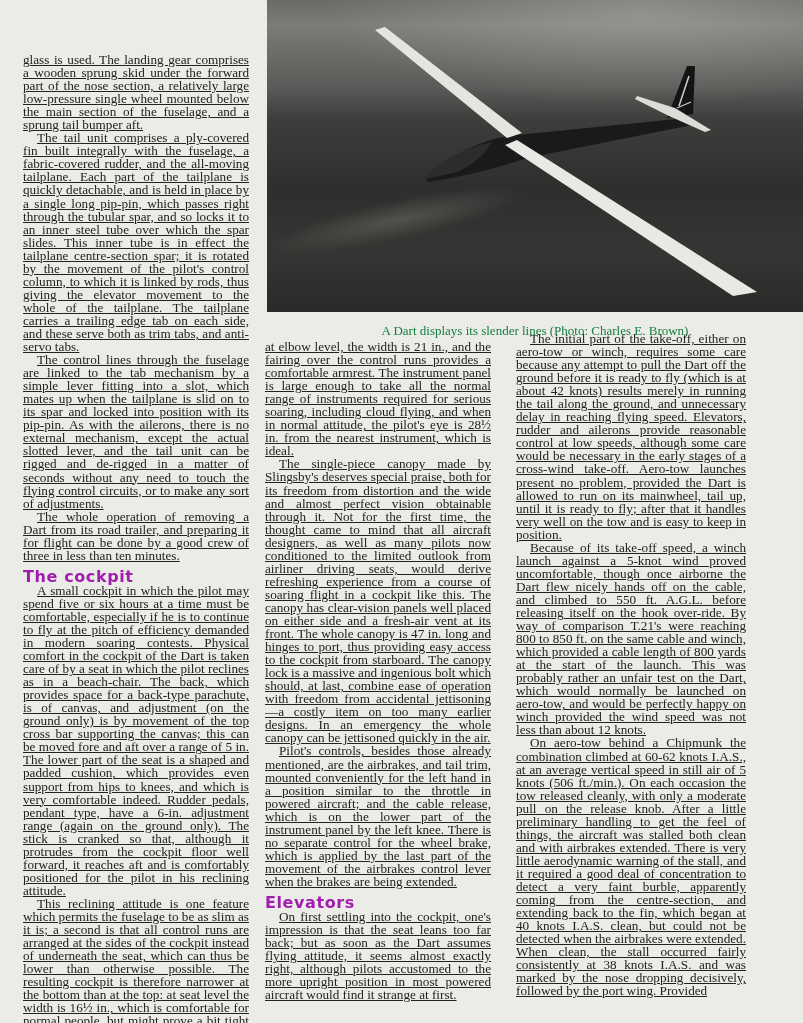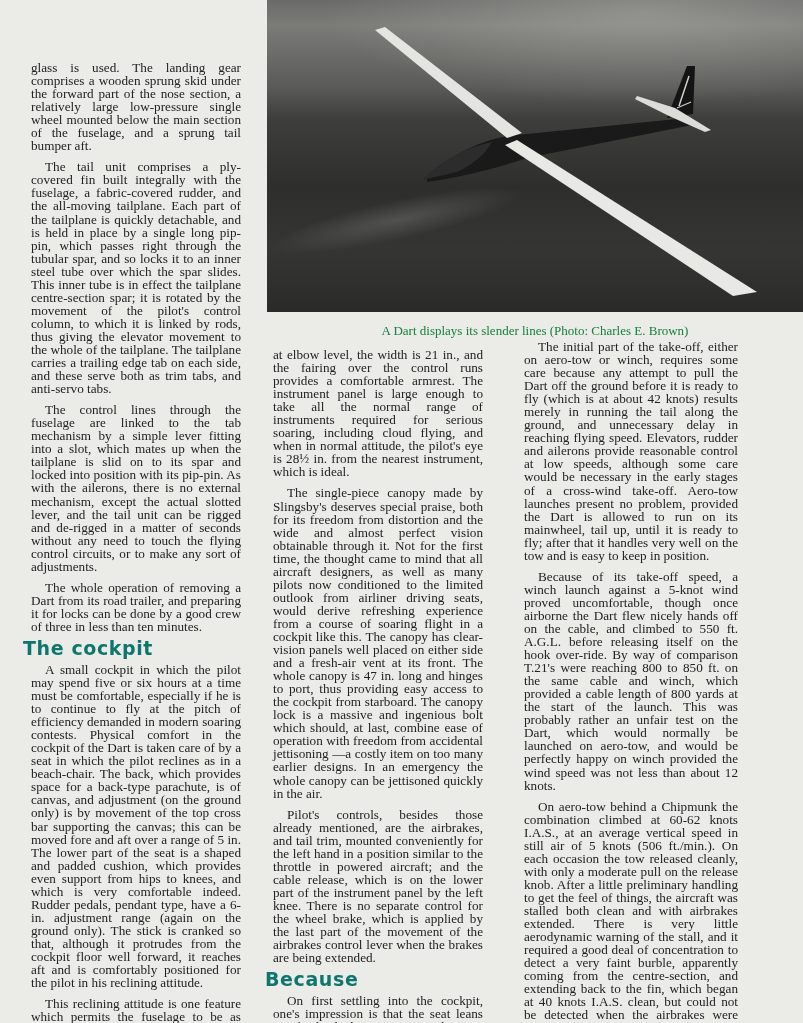--- a/index.html
+++ b/index.html
@@ -10,33 +10,33 @@
     color: #222;
     position: relative;
   }
   .col {
     position: absolute;
     font-size: 13.2px;
     line-height: 13.05px;
     text-align: justify;
     hyphens: none;
   }
-  .col p { margin: 8px; text-indent: 0; }
+  .col p { margin: 0; text-indent: 0; text-decoration: underline; }
   .col p.indent { text-indent: 14px; }
   #col1 { left: 23px; top: 53px; width: 226px; }
   #col2 { left: 265px; top: 340px; width: 226px; }
   #col3 { left: 516px; top: 332px; width: 230px; }
   h2 {
     font-family: "DejaVu Sans", "Liberation Sans", sans-serif;
     font-weight: bold;
-    font-size: 19px;
+    font-size: 16px;
     letter-spacing: 0.6px;
     margin: 8px 0 0 0;
     line-height: 14px;
-    color: #0f766e;
+    color: #a21caf;
   }
   #photo {
     position: absolute; left: 267px; top: 0; width: 536px; height: 312px;
     background: linear-gradient(180deg, #6a6a68 0%, #7b7b78 8%, #5a5a58 28%, #3e3e3c 38%, #2e2e2d 60%, #353533 80%, #2a2a29 100%);
     overflow: hidden;
   }
   #photo .haze {
     position:absolute; left:0; top:0; width:100%; height:120px;
     background: radial-gradient(ellipse at 70% 10%, rgba(200,200,195,0.35), rgba(0,0,0,0) 60%);
   }
@@ -76,31 +76,31 @@
     <path d="M238 145 L250 140 L490 292 L466 296 Z" fill="#e8e8e4"></path>
   </svg>
 </div>
 
 <div id="caption">A Dart displays its slender lines (Photo: Charles E. Brown)</div>
 
 <div id="col1" class="col">
   <p>glass is used. The landing gear comprises a wooden sprung skid under the forward part of the nose section, a relatively large low-pressure single wheel mounted below the main section of the fuselage, and a sprung tail bumper aft.</p>
   <p class="indent">The tail unit comprises a ply-covered fin built integrally with the fuselage, a fabric-covered rudder, and the all-moving tailplane. Each part of the tailplane is quickly detachable, and is held in place by a single long pip-pin, which passes right through the tubular spar, and so locks it to an inner steel tube over which the spar slides. This inner tube is in effect the tailplane centre-section spar; it is rotated by the movement of the pilot's control column, to which it is linked by rods, thus giving the elevator movement to the whole of the tailplane. The tailplane carries a trailing edge tab on each side, and these serve both as trim tabs, and anti-servo tabs.</p>
   <p class="indent">The control lines through the fuselage are linked to the tab mechanism by a simple lever fitting into a slot, which mates up when the tailplane is slid on to its spar and locked into position with its pip-pin. As with the ailerons, there is no external mechanism, except the actual slotted lever, and the tail unit can be rigged and de-rigged in a matter of seconds without any need to touch the flying control circuits, or to make any sort of adjustments.</p>
-  <p class="indent">The whole operation of removing a Dart from its road trailer, and preparing it for locks can be done by a good crew of three in less than ten minutes.</p>
+  <p class="indent">The whole operation of removing a Dart from its road trailer, and preparing it for flight can be done by a good crew of three in less than ten minutes.</p>
   <h2>The cockpit</h2>
   <p class="indent">A small cockpit in which the pilot may spend five or six hours at a time must be comfortable, especially if he is to continue to fly at the pitch of efficiency demanded in modern soaring contests. Physical comfort in the cockpit of the Dart is taken care of by a seat in which the pilot reclines as in a beach-chair. The back, which provides space for a back-type parachute, is of canvas, and adjustment (on the ground only) is by movement of the top cross bar supporting the canvas; this can be moved fore and aft over a range of 5 in. The lower part of the seat is a shaped and padded cushion, which provides even support from hips to knees, and which is very comfortable indeed. Rudder pedals, pendant type, have a 6-in. adjustment range (again on the ground only). The stick is cranked so that, although it protrudes from the cockpit floor well forward, it reaches aft and is comfortably positioned for the pilot in his reclining attitude.</p>
   <p class="indent">This reclining attitude is one feature which permits the fuselage to be as slim as it is; a second is that all control runs are arranged at the sides of the cockpit instead of underneath the seat, which can thus be lower than otherwise possible. The resulting cockpit is therefore narrower at the bottom than at the top: at seat level the width is 16½ in., which is comfortable for normal people, but might prove a bit tight for pear-shaped tycoons;</p>
 </div>
 
 <div id="col2" class="col">
   <p>at elbow level, the width is 21 in., and the fairing over the control runs provides a comfortable armrest. The instrument panel is large enough to take all the normal range of instruments required for serious soaring, including cloud flying, and when in normal attitude, the pilot's eye is 28½ in. from the nearest instrument, which is ideal.</p>
   <p class="indent">The single-piece canopy made by Slingsby's deserves special praise, both for its freedom from distortion and the wide and almost perfect vision obtainable through it. Not for the first time, the thought came to mind that all aircraft designers, as well as many pilots now conditioned to the limited outlook from airliner driving seats, would derive refreshing experience from a course of soaring flight in a cockpit like this. The canopy has clear-vision panels well placed on either side and a fresh-air vent at its front. The whole canopy is 47 in. long and hinges to port, thus providing easy access to the cockpit from starboard. The canopy lock is a massive and ingenious bolt which should, at last, combine ease of operation with freedom from accidental jettisoning —a costly item on too many earlier designs. In an emergency the whole canopy can be jettisoned quickly in the air.</p>
   <p class="indent">Pilot's controls, besides those already mentioned, are the airbrakes, and tail trim, mounted conveniently for the left hand in a position similar to the throttle in powered aircraft; and the cable release, which is on the lower part of the instrument panel by the left knee. There is no separate control for the wheel brake, which is applied by the last part of the movement of the airbrakes control lever when the brakes are being extended.</p>
-  <h2>Because</h2>
+  <h2>Elevators</h2>
   <p class="indent">On first settling into the cockpit, one's impression is that the seat leans too far back; but as soon as the Dart assumes flying attitude, it seems almost exactly right, although pilots accustomed to the more upright position in most powered aircraft would find it strange at first.</p>
 </div>
 
 <div id="col3" class="col">
   <p class="indent">The initial part of the take-off, either on aero-tow or winch, requires some care because any attempt to pull the Dart off the ground before it is ready to fly (which is at about 42 knots) results merely in running the tail along the ground, and unnecessary delay in reaching flying speed. Elevators, rudder and ailerons provide reasonable control at low speeds, although some care would be necessary in the early stages of a cross-wind take-off. Aero-tow launches present no problem, provided the Dart is allowed to run on its mainwheel, tail up, until it is ready to fly; after that it handles very well on the tow and is easy to keep in position.</p>
   <p class="indent">Because of its take-off speed, a winch launch against a 5-knot wind proved uncomfortable, though once airborne the Dart flew nicely hands off on the cable, and climbed to 550 ft. A.G.L. before releasing itself on the hook over-ride. By way of comparison T.21's were reaching 800 to 850 ft. on the same cable and winch, which provided a cable length of 800 yards at the start of the launch. This was probably rather an unfair test on the Dart, which would normally be launched on aero-tow, and would be perfectly happy on winch provided the wind speed was not less than about 12 knots.</p>
   <p class="indent">On aero-tow behind a Chipmunk the combination climbed at 60-62 knots I.A.S., at an average vertical speed in still air of 5 knots (506 ft./min.). On each occasion the tow released cleanly, with only a moderate pull on the release knob. After a little preliminary handling to get the feel of things, the aircraft was stalled both clean and with airbrakes extended. There is very little aerodynamic warning of the stall, and it required a good deal of concentration to detect a very faint burble, apparently coming from the centre-section, and extending back to the fin, which began at 40 knots I.A.S. clean, but could not be detected when the airbrakes were extended. When clean, the stall occurred fairly consistently at 38 knots I.A.S. and was marked by the nose dropping decisively, followed by the port wing. Provided</p>
 </div>
 
 </body></html>

